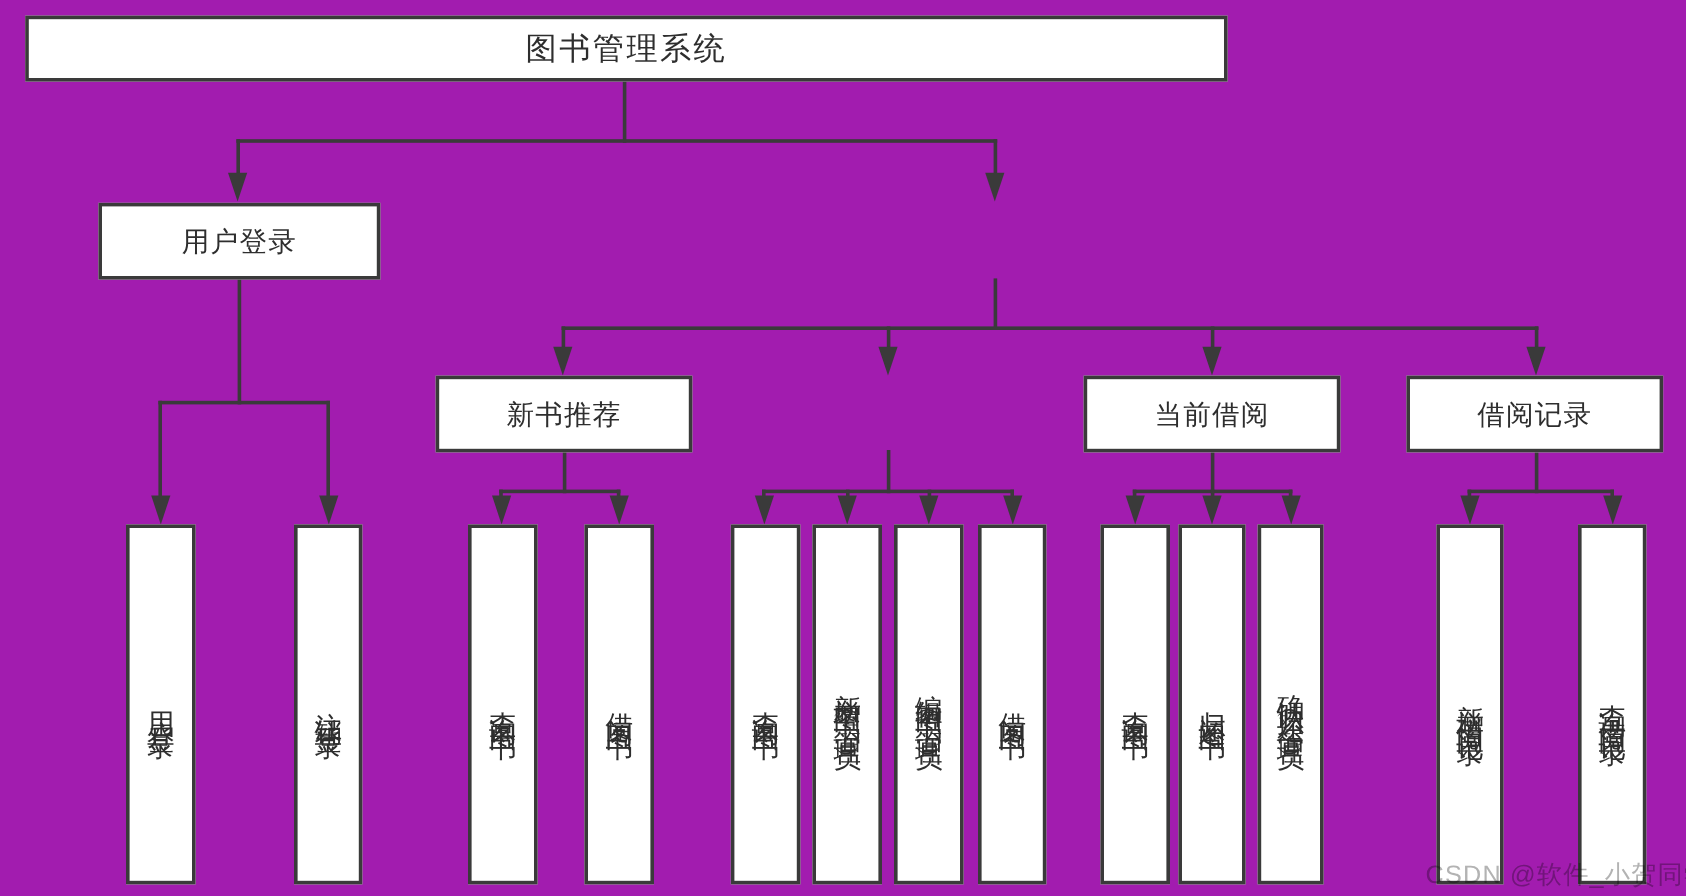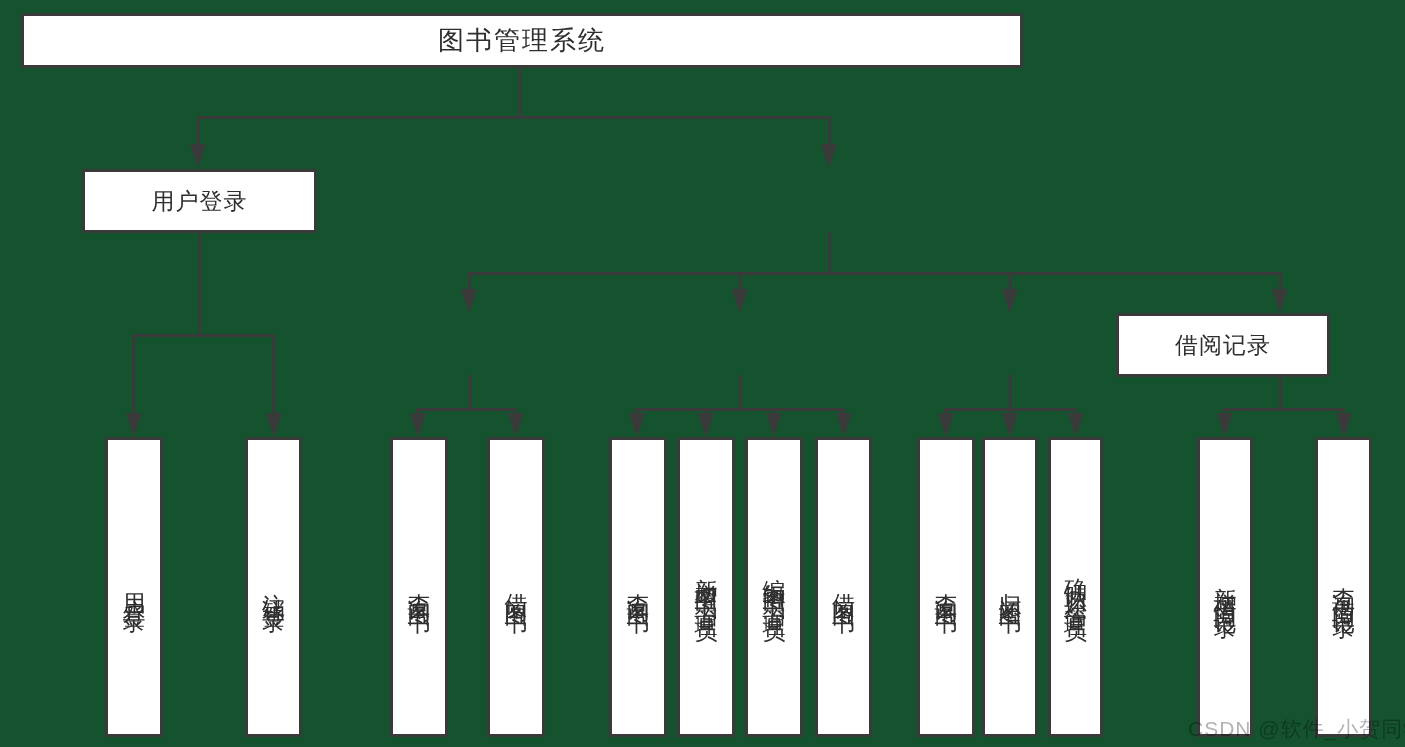--- a/index.html
+++ b/index.html
@@ -1,19 +1,19 @@
 <!DOCTYPE html>
 <html><head>
 <meta charset="utf-8">
 <style>
   html,body{margin:0;padding:0;background:#ffffff;}
   .canvas{
     position:relative;
     width:1405px;height:747px;
-    background:#14532d;
+    background:#a21caf;
     font-family:"Liberation Sans","DejaVu Sans",sans-serif;
     overflow:hidden;
   }
   .node{
     position:absolute;
     box-sizing:border-box;
     border:3px solid #3a3a3a;
     background:#ffffff;
     display:flex;
     align-items:center;
@@ -53,24 +53,26 @@
 </head>
 <body>
 
 <div class="canvas">
 
   <div class="node hz root" style="left:21px;top:13px;width:1002px;height:55px">图书管理系统</div>
 
   <div class="node hz" style="left:82px;top:169px;width:235px;height:64px">用户登录</div>
 
 
+  <div class="node hz" style="left:363px;top:313px;width:214px;height:64px">新书推荐</div>
 
 
+  <div class="node hz" style="left:903px;top:313px;width:214px;height:64px">当前借阅</div>
 
-  <div class="node hz" style="left:1116px;top:313px;width:214px;height:64px">借阅记录</div>
+  <div class="node hz" style="left:1172px;top:313px;width:214px;height:64px">借阅记录</div>
 
   <div class="node vt" style="left:105px;top:437px;width:58px;height:300px">用户登录</div>
 
   <div class="node vt" style="left:245px;top:437px;width:57px;height:300px">注销登录</div>
 
   <div class="node vt" style="left:390px;top:437px;width:58px;height:300px">查询图书</div>
 
   <div class="node vt" style="left:487px;top:437px;width:58px;height:300px">借阅图书</div>
 
   <div class="node vt" style="left:609px;top:437px;width:58px;height:300px">查询图书</div>

